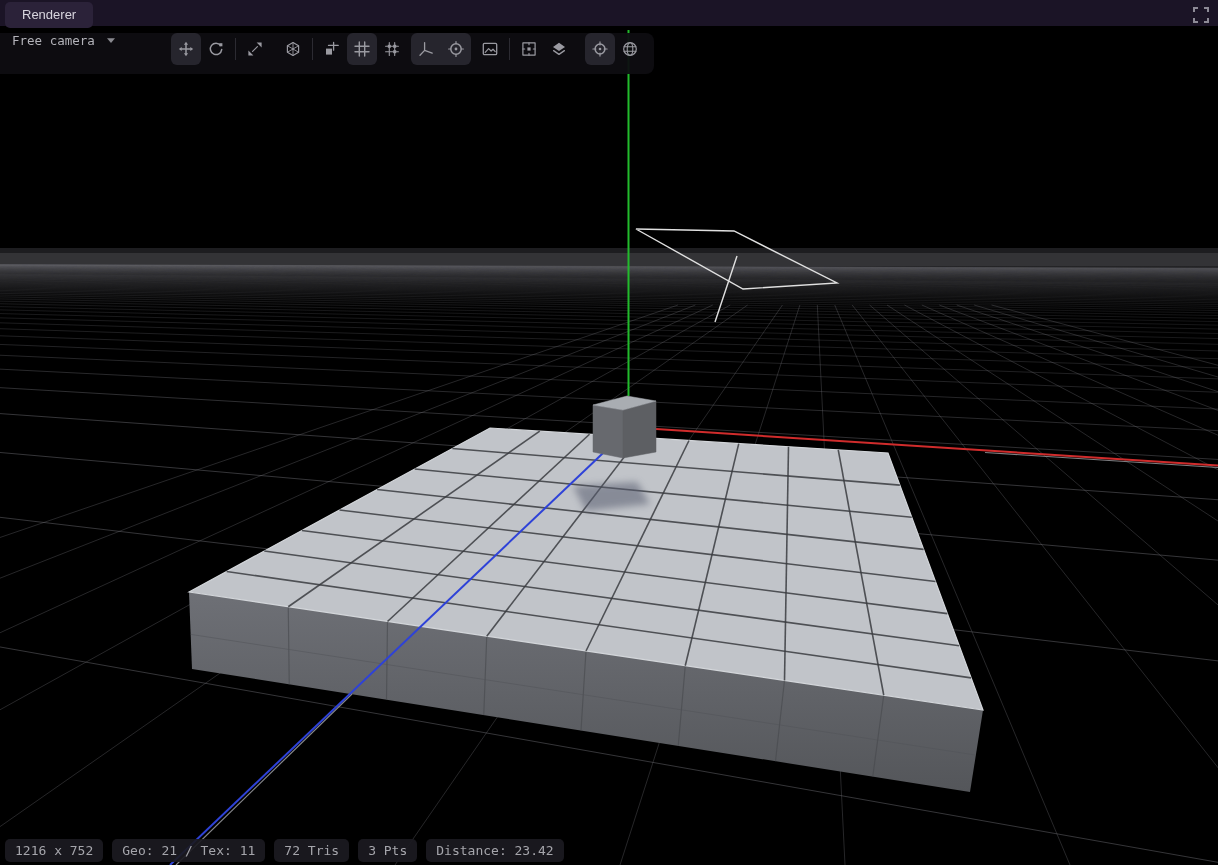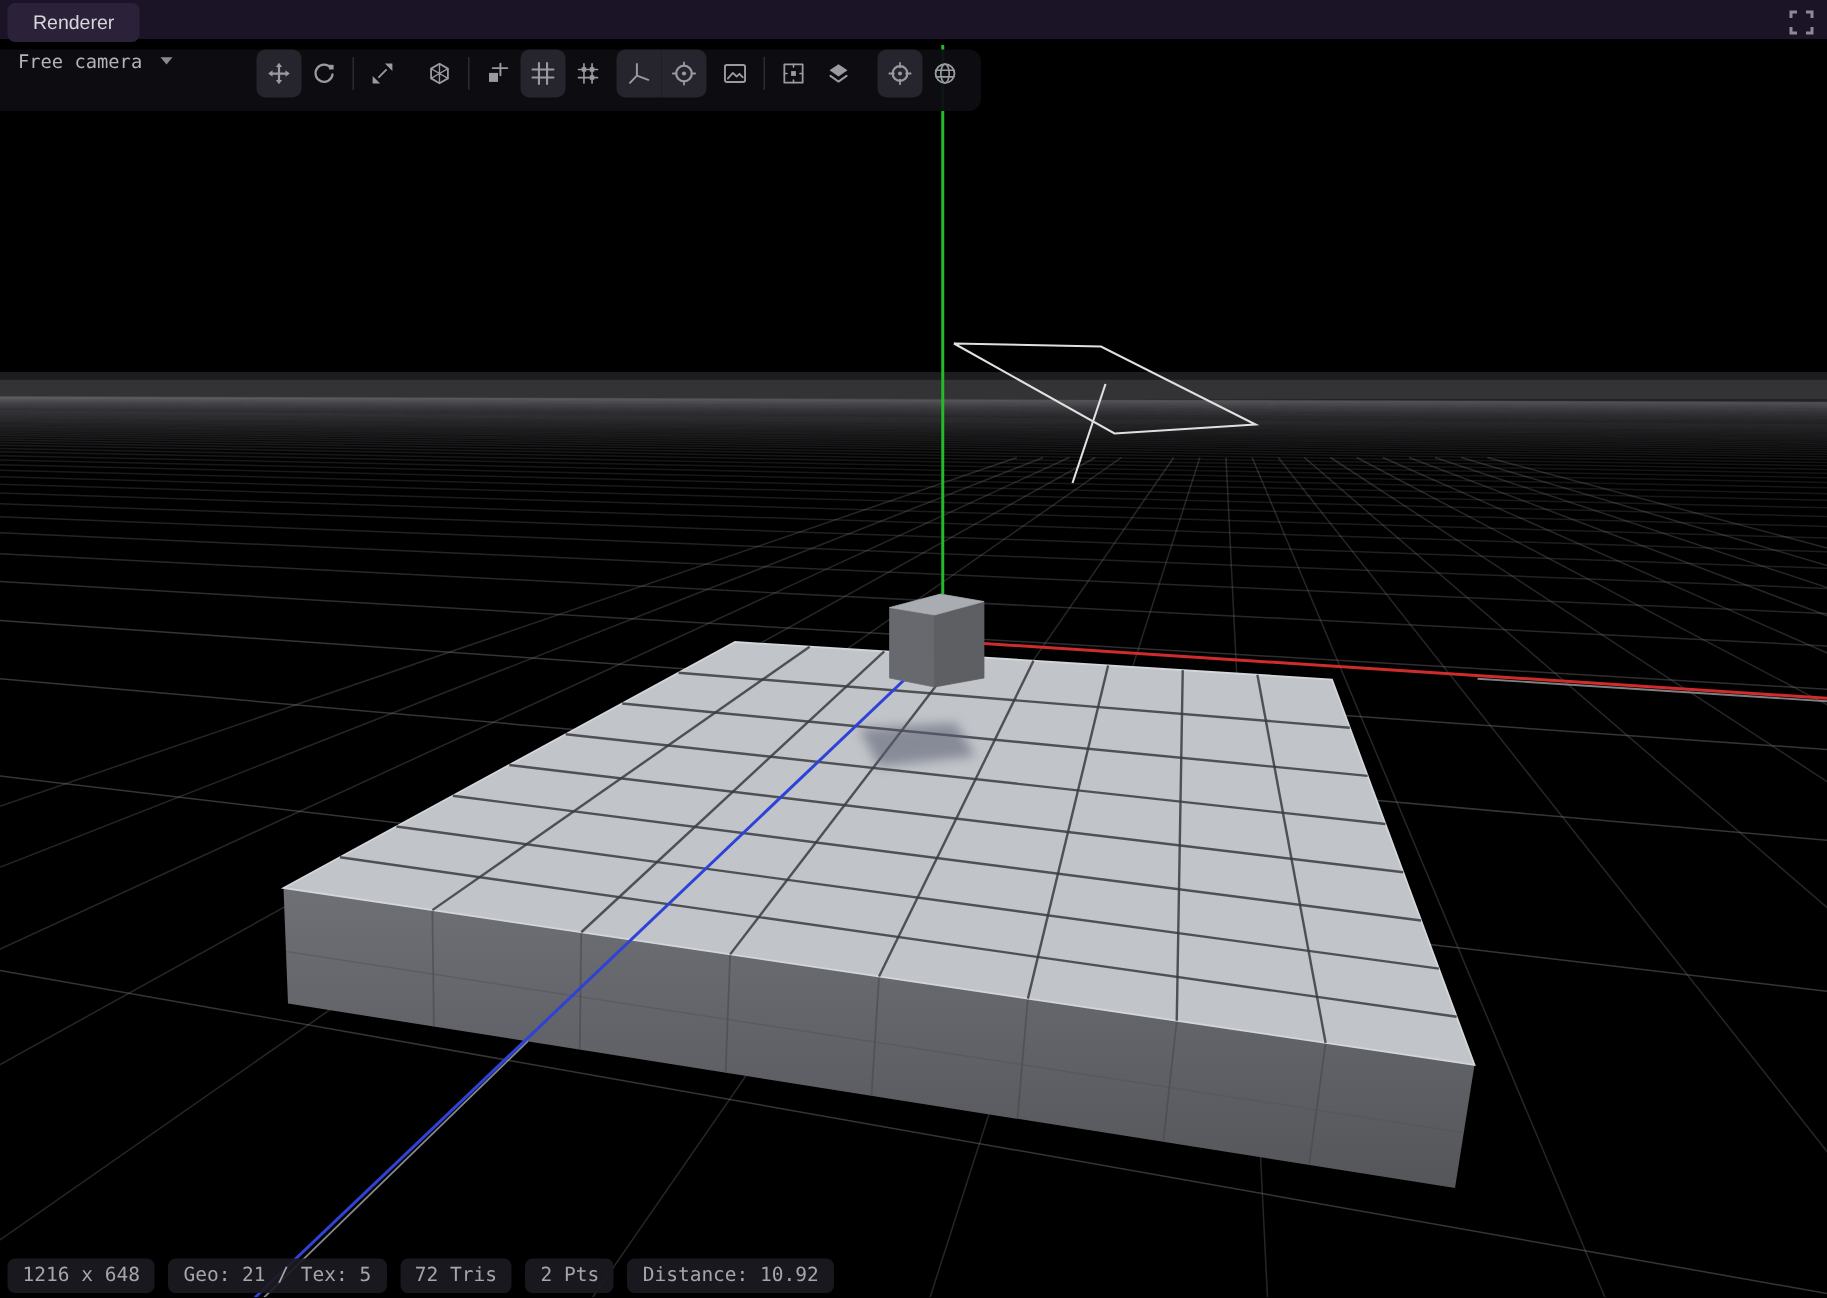--- a/index.html
+++ b/index.html
@@ -351,19 +351,19 @@
           <svg width="18" height="18" viewBox="0 0 18 18">
             <circle cx="9" cy="9" r="6.3" stroke-width="1.2"></circle>
             <ellipse cx="9" cy="9" rx="2.8" ry="6.3" stroke-width="1.1"></ellipse>
             <path d="M3.1 6.8 H14.9 M3.1 11.2 H14.9" stroke-width="1.1"></path>
           </svg>
         </button>
       </div>
   </div>
 
   <div class="statusbar" id="statusbar">
-      <div class="chip">1216 x 648</div>
-      <div class="chip">Geo: 21 / Tex: 5</div>
+      <div class="chip">1216 x 752</div>
+      <div class="chip">Geo: 21 / Tex: 11</div>
       <div class="chip">72 Tris</div>
-      <div class="chip">2 Pts</div>
-      <div class="chip">Distance: 10.92</div>
+      <div class="chip">3 Pts</div>
+      <div class="chip">Distance: 23.42</div>
     </div>
 </div>
 
 </body></html>

